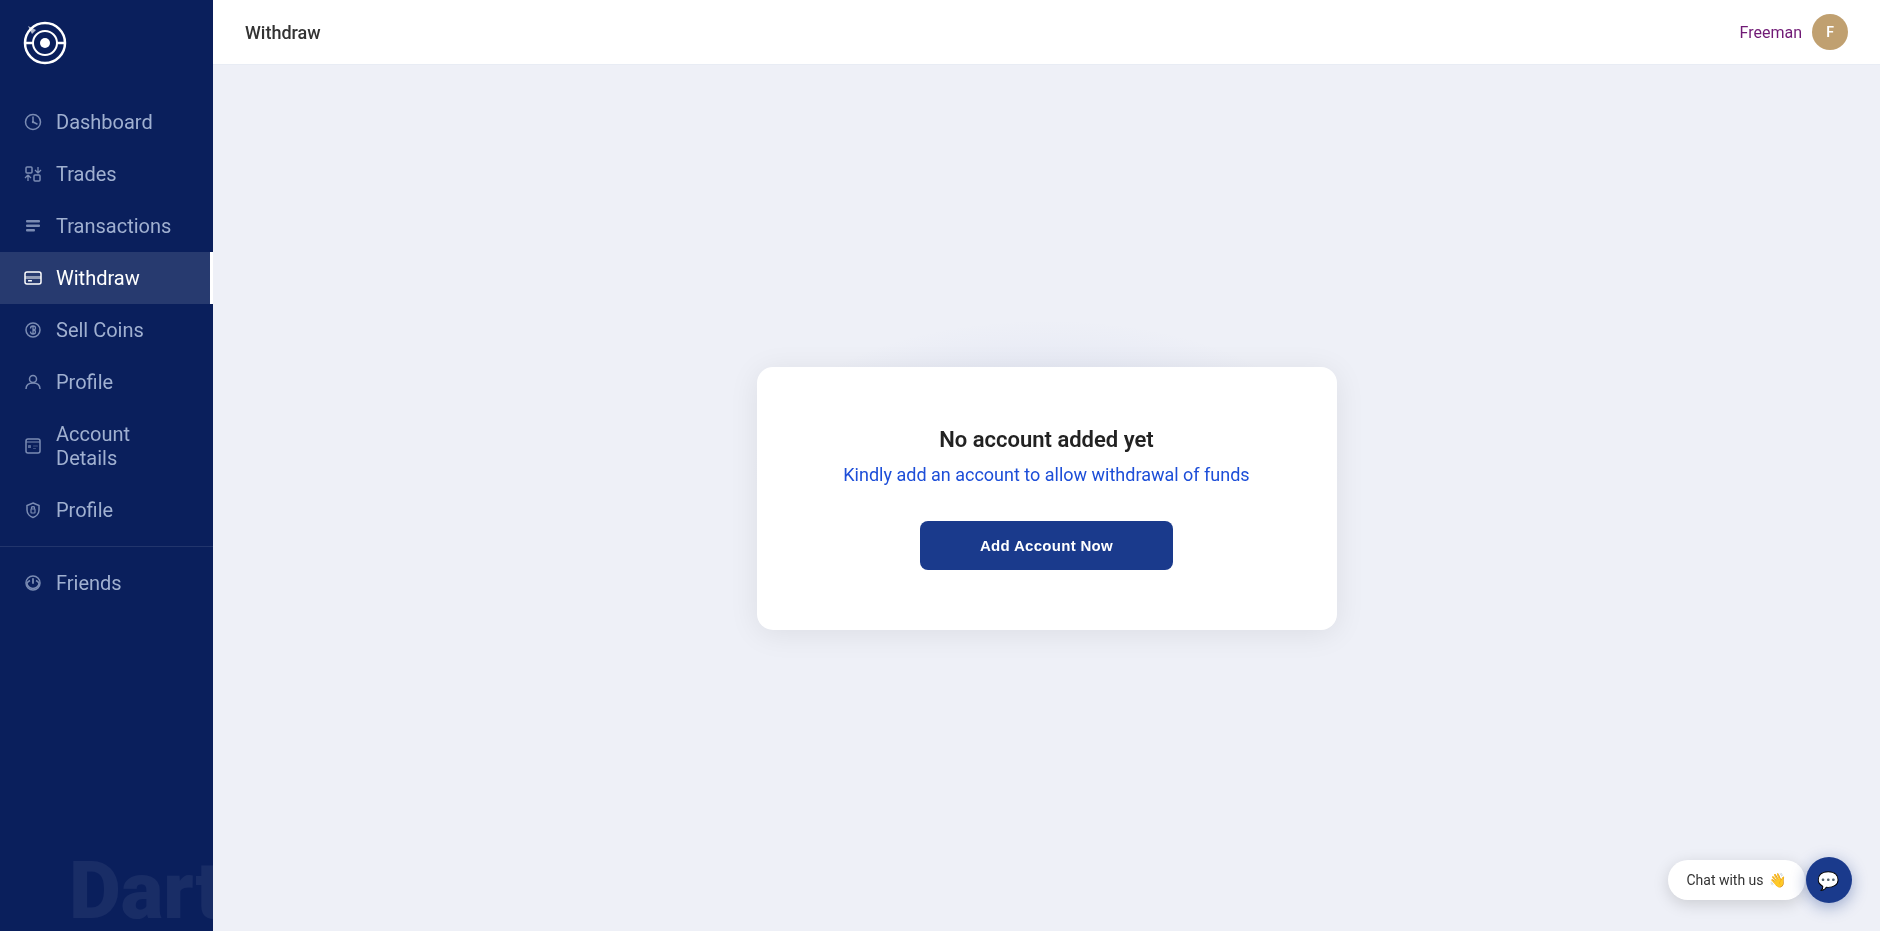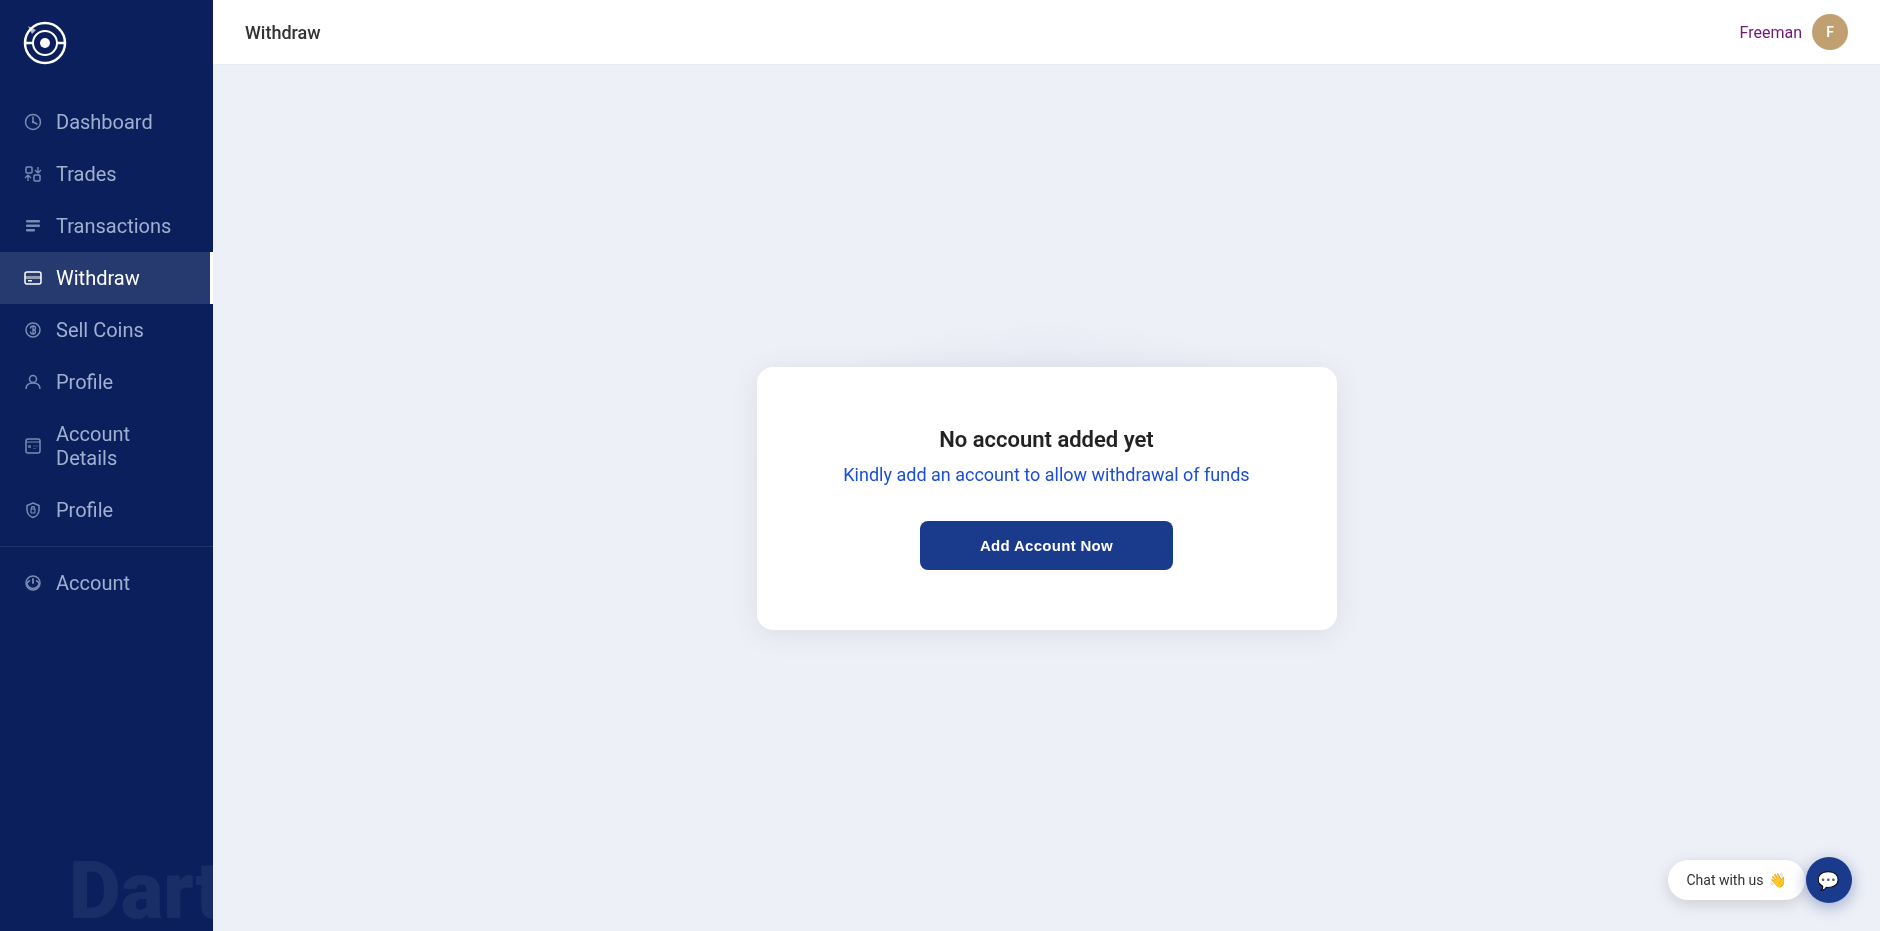--- a/index.html
+++ b/index.html
@@ -312,21 +312,21 @@
     </div>
 
     <hr class="sidebar-divider">
 
     <div class="nav-item logout-item">
       <svg class="nav-icon" viewBox="0 0 18 18" fill="none">
         <circle cx="9" cy="9" r="7" stroke="#a0b0d0" stroke-width="1.5" fill="none"></circle>
         <path d="M9 5 L9 9" stroke="#a0b0d0" stroke-width="1.8" stroke-linecap="round"></path>
         <path d="M6 6.5 C4 7.5 3 9 3 9 C3 12 5.7 14.5 9 14.5 C12.3 14.5 15 12 15 9 C15 9 14 7.5 12 6.5" stroke="#a0b0d0" stroke-width="1.5" fill="none"></path>
       </svg>
-      <span class="nav-label">Account</span>
+      <span class="nav-label">Friends</span>
     </div>
   </nav>
 
   <div class="sidebar-watermark">Dart</div>
 </div>
 
 <div class="main">
 
   <header class="header">
     <h1 class="header-title">Withdraw</h1>

